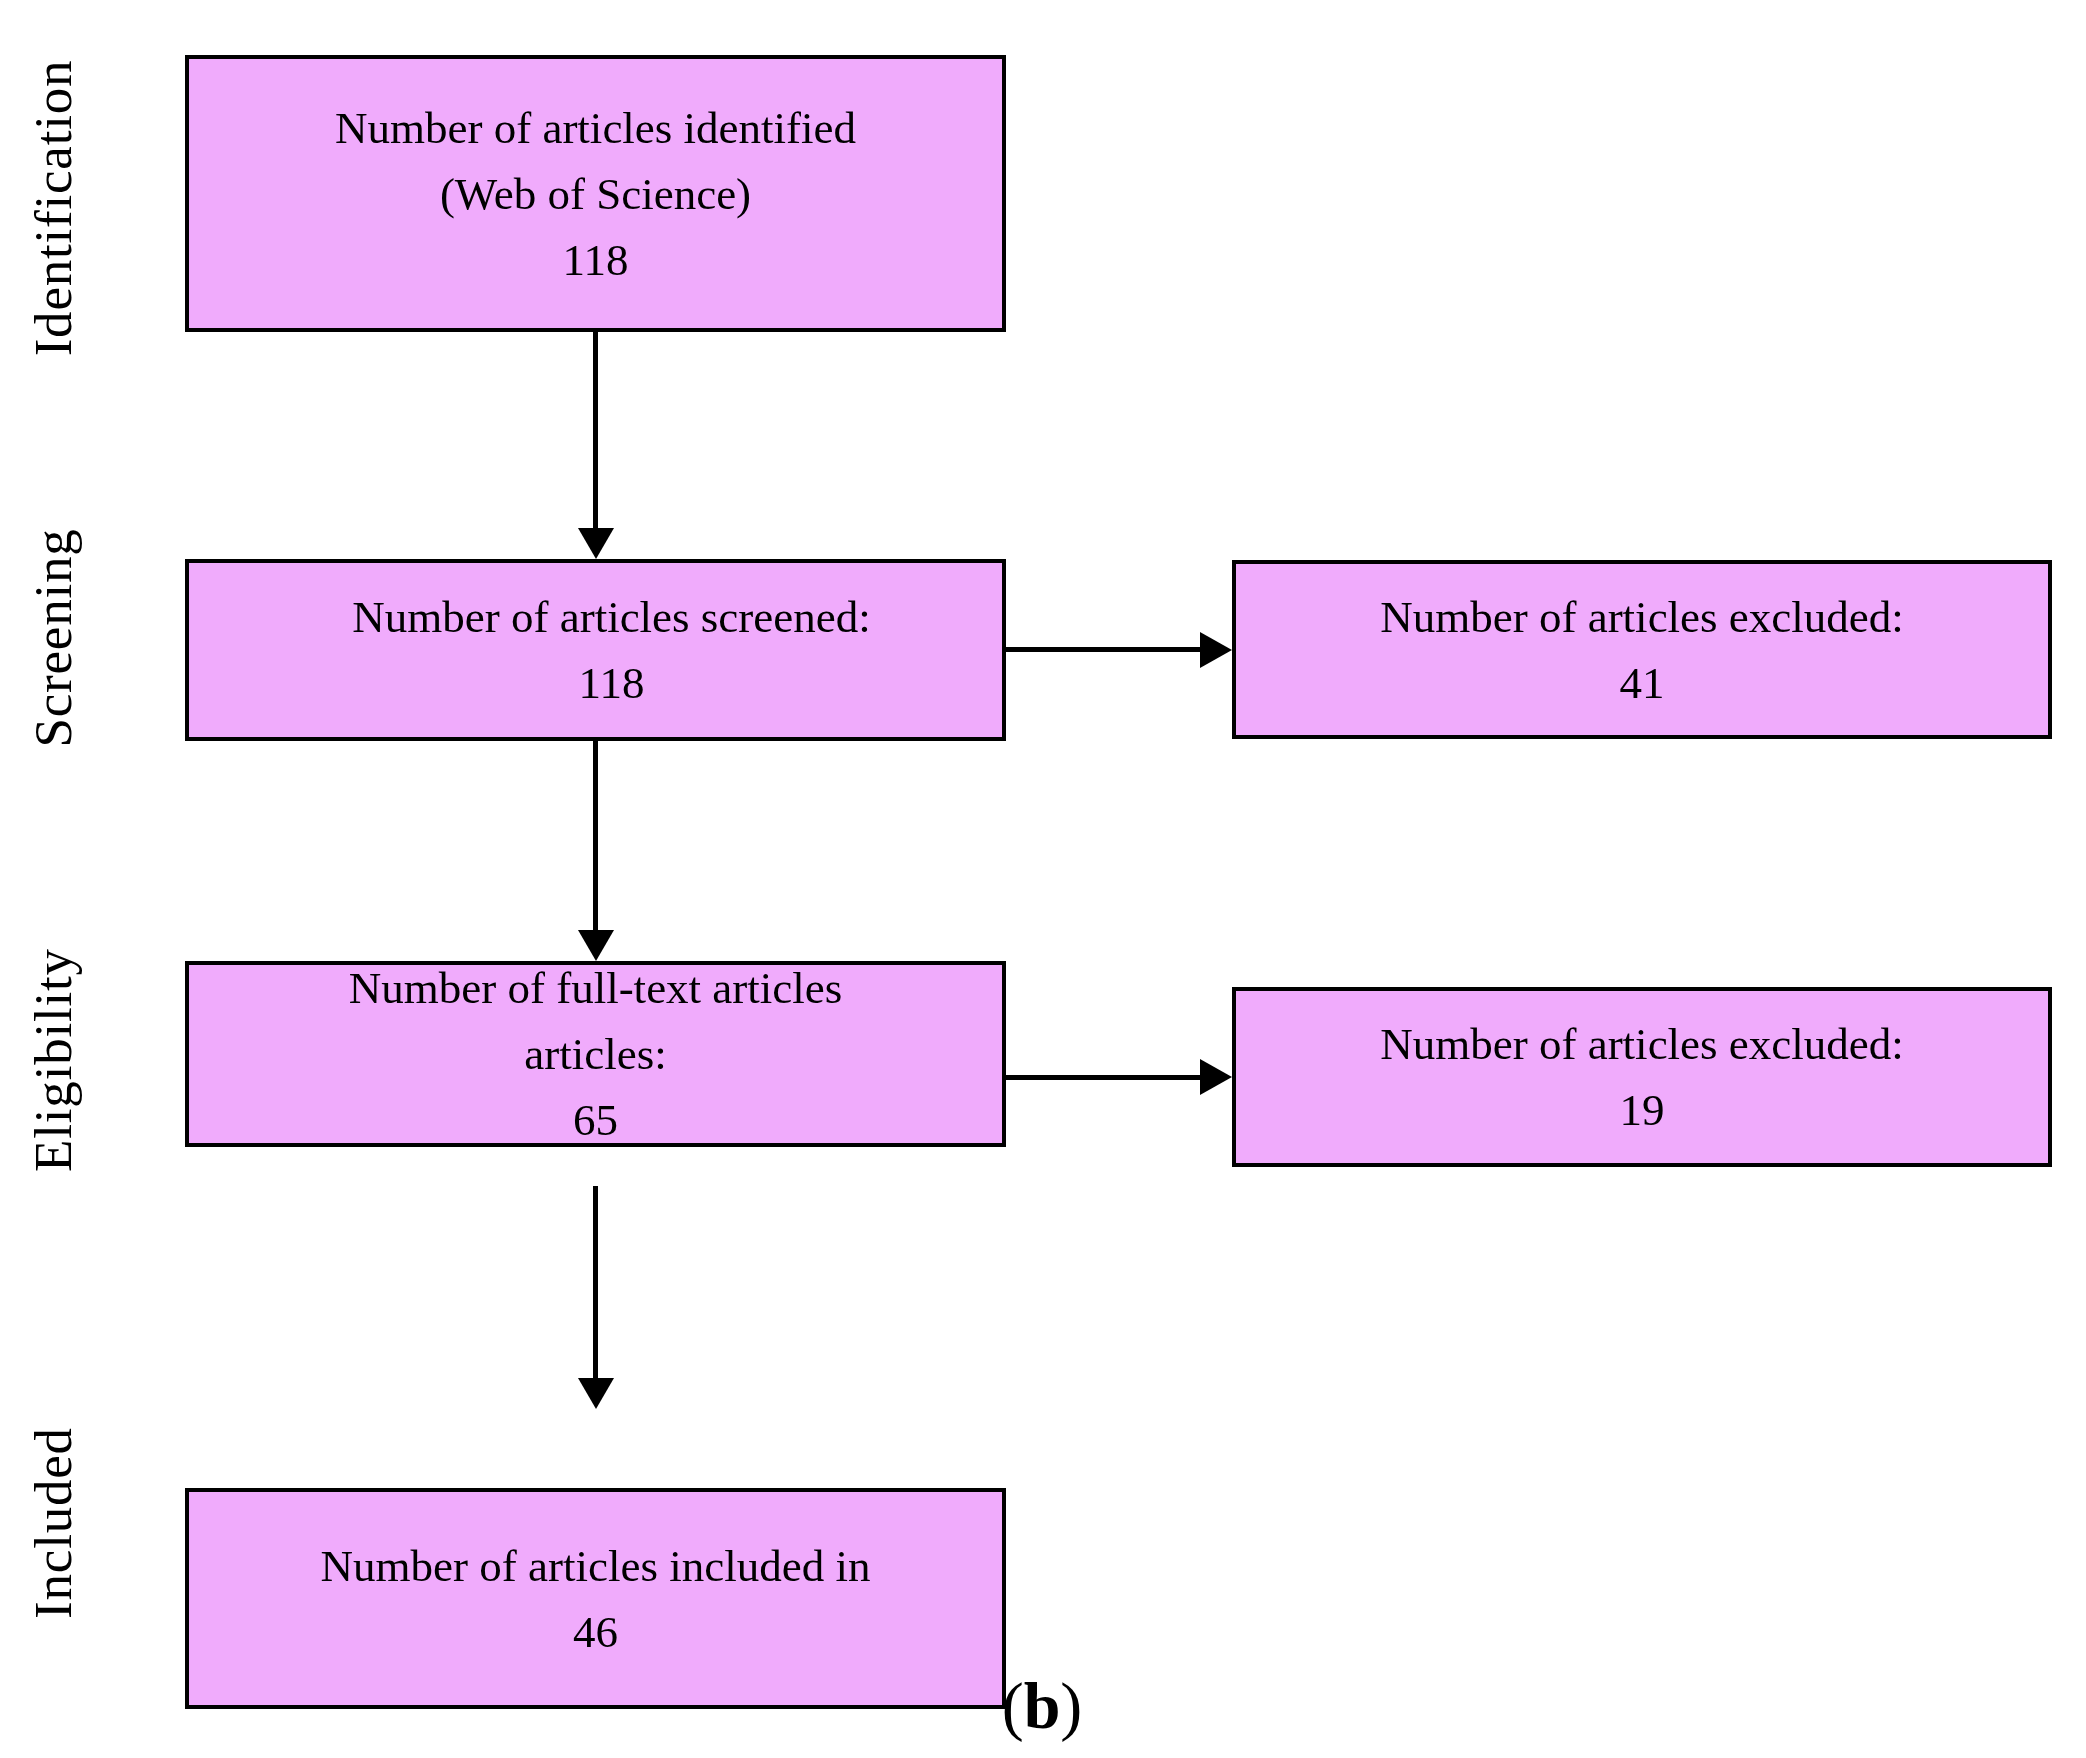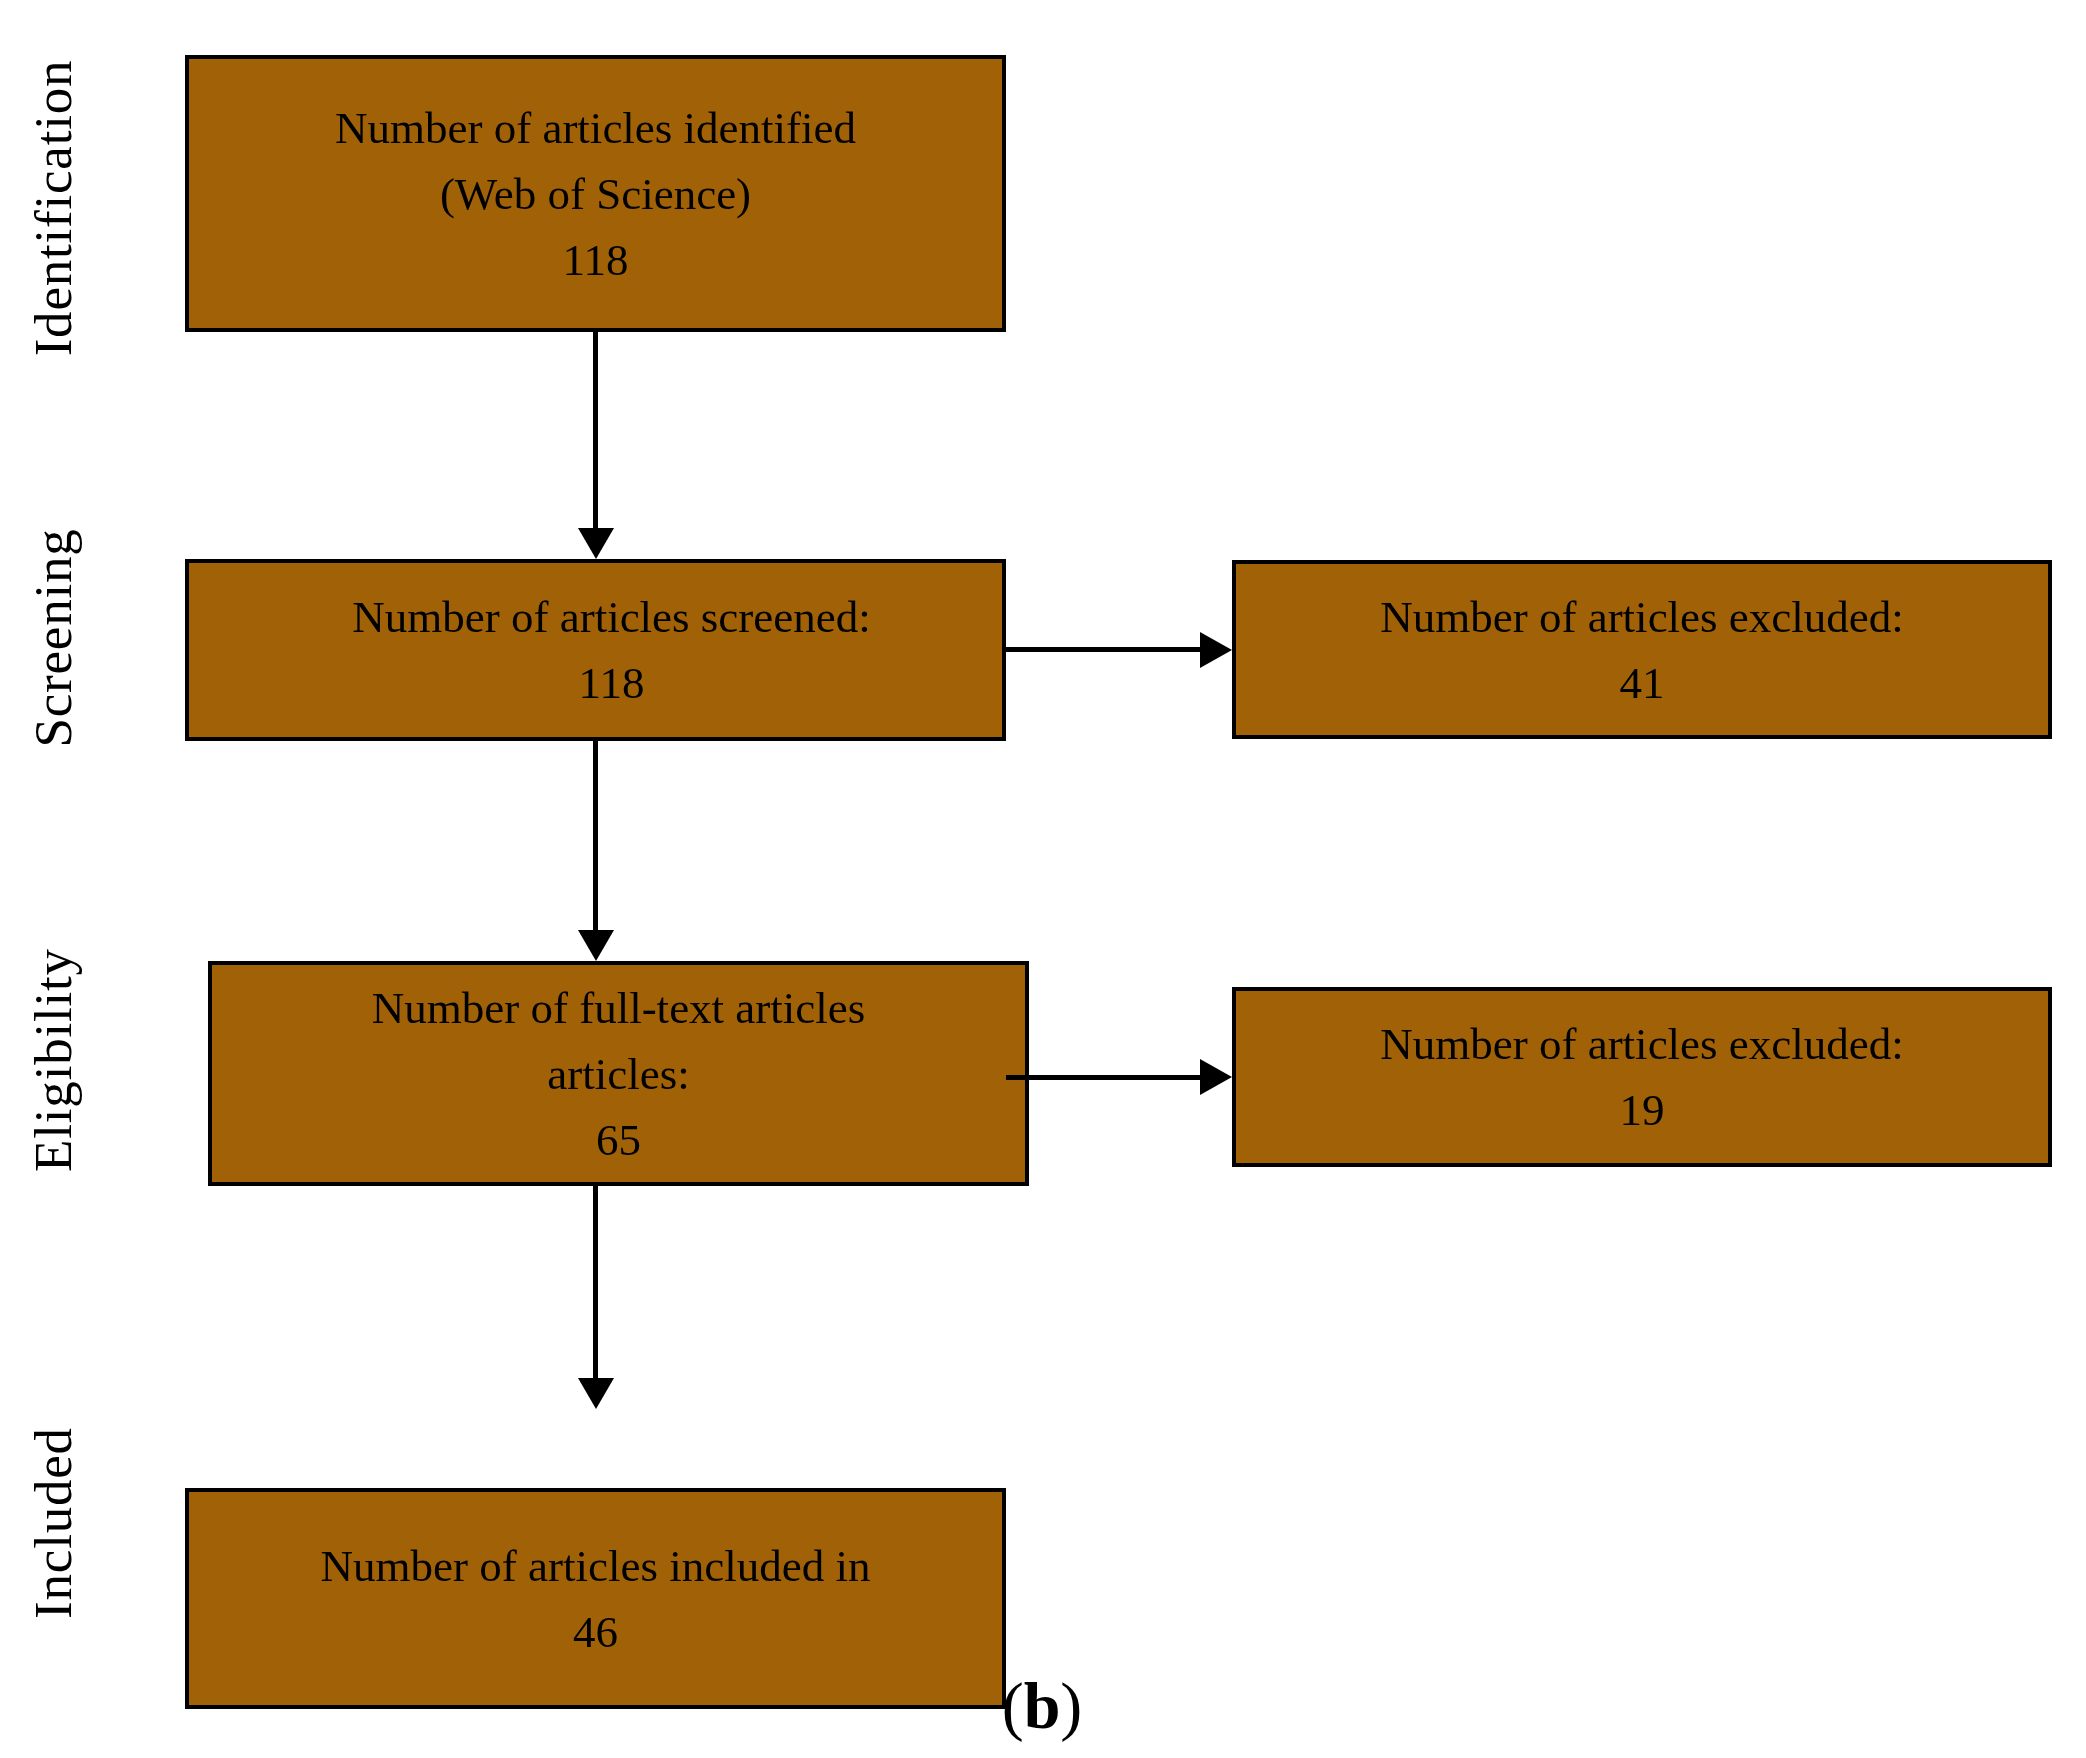--- a/index.html
+++ b/index.html
@@ -8,21 +8,21 @@
     width: 2087px;
     height: 1758px;
     background: #ffffff;
     font-family: "Liberation Serif", "DejaVu Serif", serif;
     color: #000000;
   }
   .box {
     position: absolute;
     box-sizing: border-box;
     border: 4.8px solid #000000;
-    background: #a16207;
+    background: #f0abfc;
     display: flex;
     flex-direction: column;
     justify-content: center;
     align-items: center;
     text-align: center;
   }
   .box .line, .box .count {
     font-size: 45px;
     line-height: 66px;
     white-space: nowrap;
@@ -54,21 +54,21 @@
     left: 1042px; top: 1706px;
     transform: translate(-50%, -50%);
     font-size: 66px;
     white-space: nowrap;
   }
   .caption .letter { font-weight: bold; }
 
   
   #box-identified   { left: 185px;  top: 55px;   width: 821px; height: 277px; }
   #box-screened     { left: 185px;  top: 559px;  width: 821px; height: 182px; padding-left: 32px; }
-  #box-fulltext     { left: 185px;  top: 961px; width: 821px; height: 225px; margin-left: 23px; }
+  #box-fulltext     { left: 185px;  top: 961px; width: 821px; height: 186px; }
   #box-included     { left: 185px;  top: 1488px; width: 821px; height: 221px; }
   #box-excluded-1   { left: 1232px; top: 560px;  width: 820px; height: 179px; }
   #box-excluded-2   { left: 1232px; top: 987px; width: 820px; height: 180px; }
 
   #label-identification { left: 53px; top: 208px; }
   #label-screening      { left: 53px; top: 638px; }
   #label-eligibility    { left: 53px; top: 1060px; }
   #label-included       { left: 53px; top: 1523px; }
 
   #arrow-v1-shaft { left: 593px; top: 332px;  height: 200px; }

